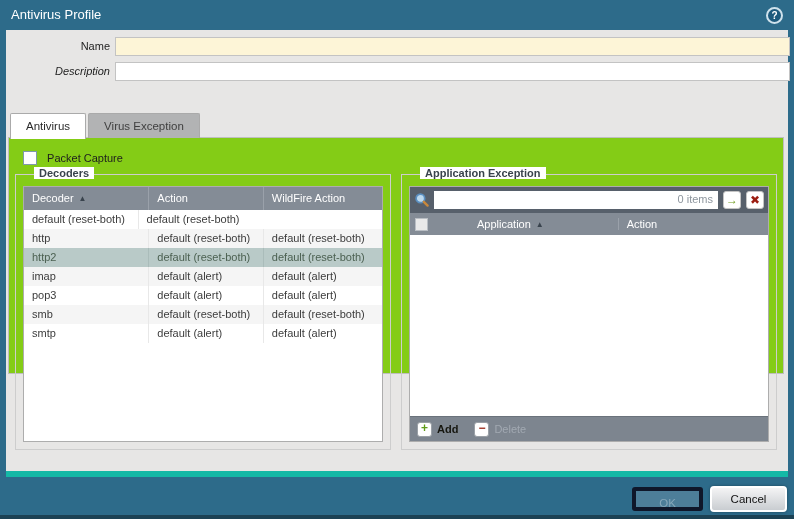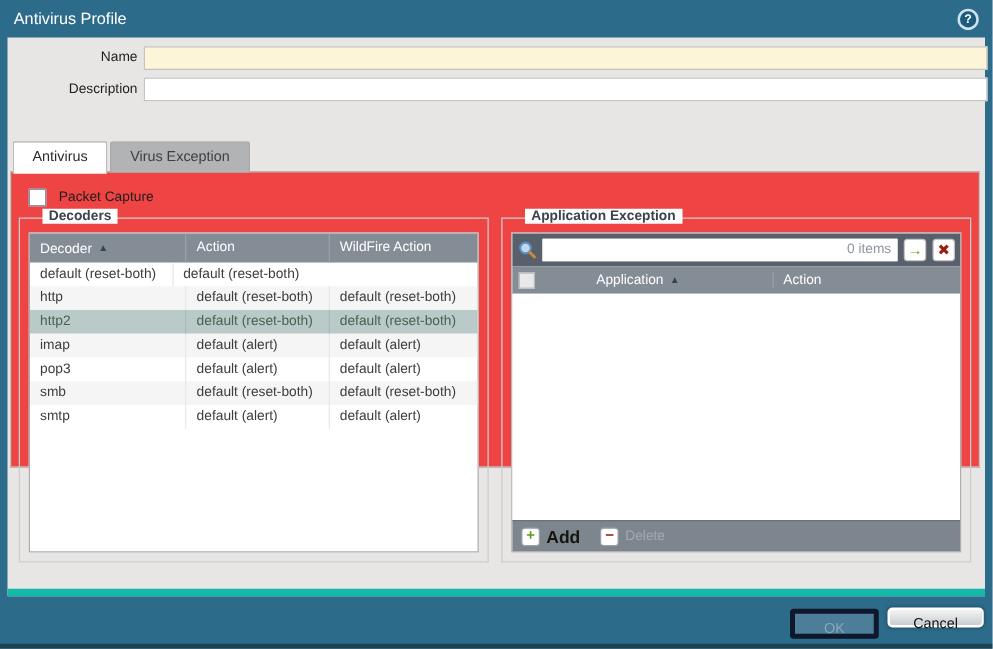--- a/index.html
+++ b/index.html
@@ -47,21 +47,21 @@
   
   .tabs{position:absolute;left:4px;top:83px;display:flex;z-index:3;}
   .tab{
     height:24px;line-height:24px;padding:0 15px;font-size:11.5px;cursor:pointer;
     border:1px solid #aaaaaa;border-bottom:none;border-radius:2px 2px 0 0;margin-right:2px;
   }
   .tab.active{background:#ffffff;color:#2b2b2b;height:25px;}
   .tab.inactive{background:#b2b3b4;color:#3f3f3f;}
   .tab-panel{
     position:absolute;left:2px;top:107px;width:776px;height:237px;
-    background:#ef4444;border:1px solid #bfbfbf;box-sizing:border-box;z-index:2;
+    background:#84cc16;border:1px solid #bfbfbf;box-sizing:border-box;z-index:2;
   }
   .pc-wrap{position:absolute;left:14px;top:13px;font-size:11px;color:#1e1e1e;}
   
   .groupbox{
     position:absolute;top:36px;height:276px;width:376px;
     border:1px solid #cdcdcd;box-sizing:border-box;
   }
   .groupbox.decoders{left:6px;}
   .groupbox.apps{left:392px;}
   .legend{
@@ -123,49 +123,49 @@
     flex:0 0 24px;background:#7d858f;border-top:1px solid #6a727b;
     display:flex;align-items:center;padding:0 7px;
   }
   .tool-btn{display:flex;align-items:center;margin-right:16px;cursor:pointer;}
   .tool-ico{
     width:13px;height:13px;background:#fff;border-radius:3px;border:1px solid #9aa0a6;
     text-align:center;line-height:11px;font-weight:bold;font-size:12px;margin-right:5px;
   }
   .add-ico{color:#5f9c1a;}
   .del-ico{color:#9b2a1a;}
-  .add-lbl{font-size:14px;font-weight:bold;color:#16160f;}
+  .add-lbl{font-size:11px;font-weight:bold;color:#16160f;}
   .del-lbl{font-size:11px;color:#a2a9b2;}
   
   .btn{
     position:absolute;top:487px;height:24px;font-size:11.5px;text-align:center;
     line-height:24px;border-radius:3px;cursor:pointer;box-sizing:border-box;
   }
   .ok-btn{left:632px;width:71px;background:#4d7e99;border:4px solid #0f172a;color:#86a7ba;}
   .cancel-btn{
-    left:710px;width:77px;top:486px;height:16px;line-height:22px;
+    left:710px;width:77px;top:486px;height:26px;line-height:22px;
     background:linear-gradient(#f4f4f5,#c9cdd1);
     border:2px solid #ffffff;border-radius:4px;color:#101010;
     box-shadow:0 0 3px rgba(0,0,0,0.35);
   }
 </style>
 </head>
 <body>
 
 <div class="titlebar">
   <span>Antivirus Profile</span>
 </div>
 <div class="help-icon">?</div>
 
 <div class="dialog-body">
 
   <div class="field-label" style="top:10px;">Name</div>
   <input class="text-input name-input" style="top: 7px;" type="text" value="">
 
-  <div class="field-label" style="top:35px;">Description</div>
+  <div class="field-label" style="top:35px;font-style:italic;">Description</div>
   <input class="text-input desc-input" style="top: 32px;" type="text" value="">
 
   <div class="shared-wrap">
     <span class="checkbox"></span>
     <span class="lbl">Shared</span>
   </div>
 
   <div class="tabs">
     <div class="tab active">Antivirus</div>
     <div class="tab inactive">Virus Exception</div>

